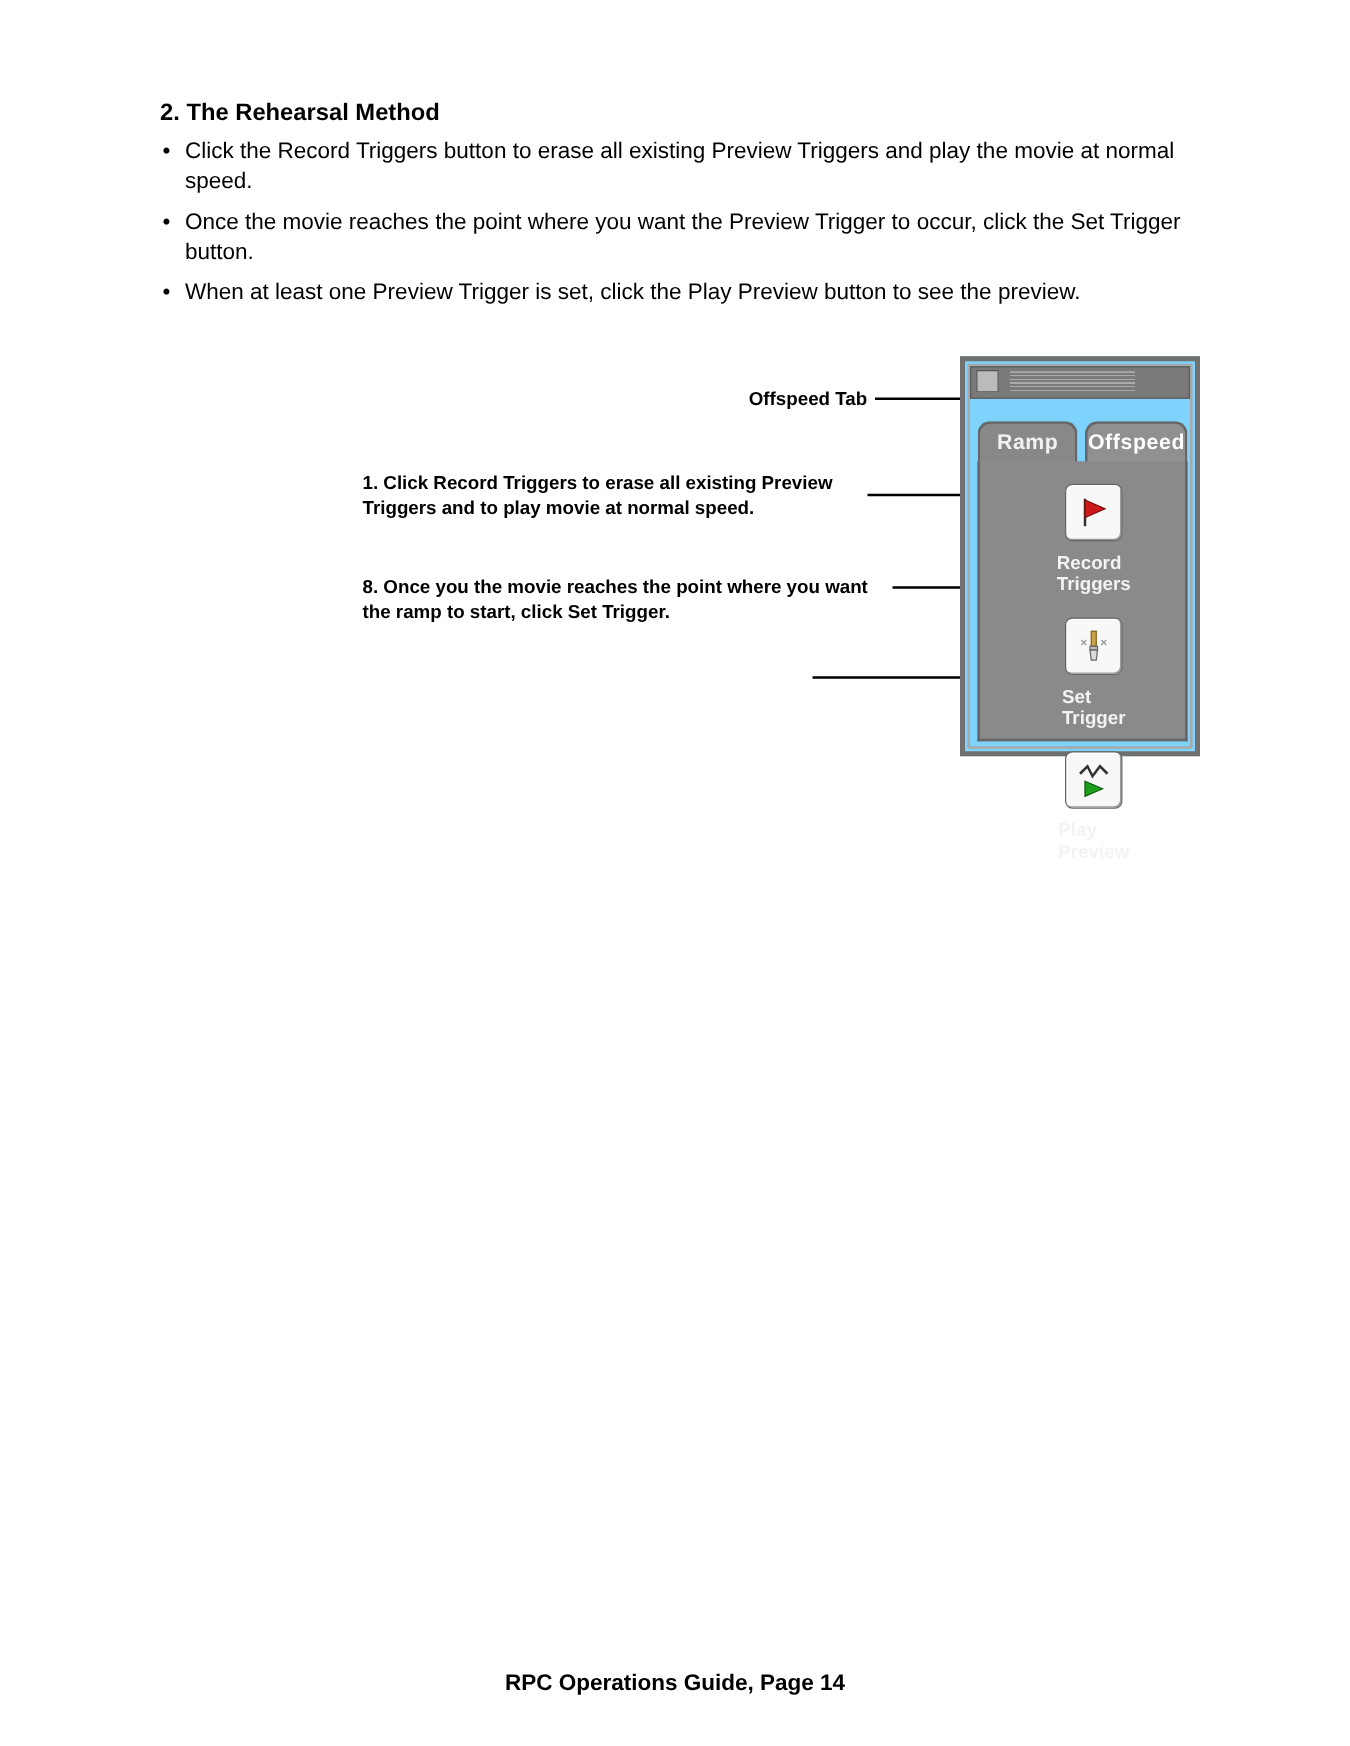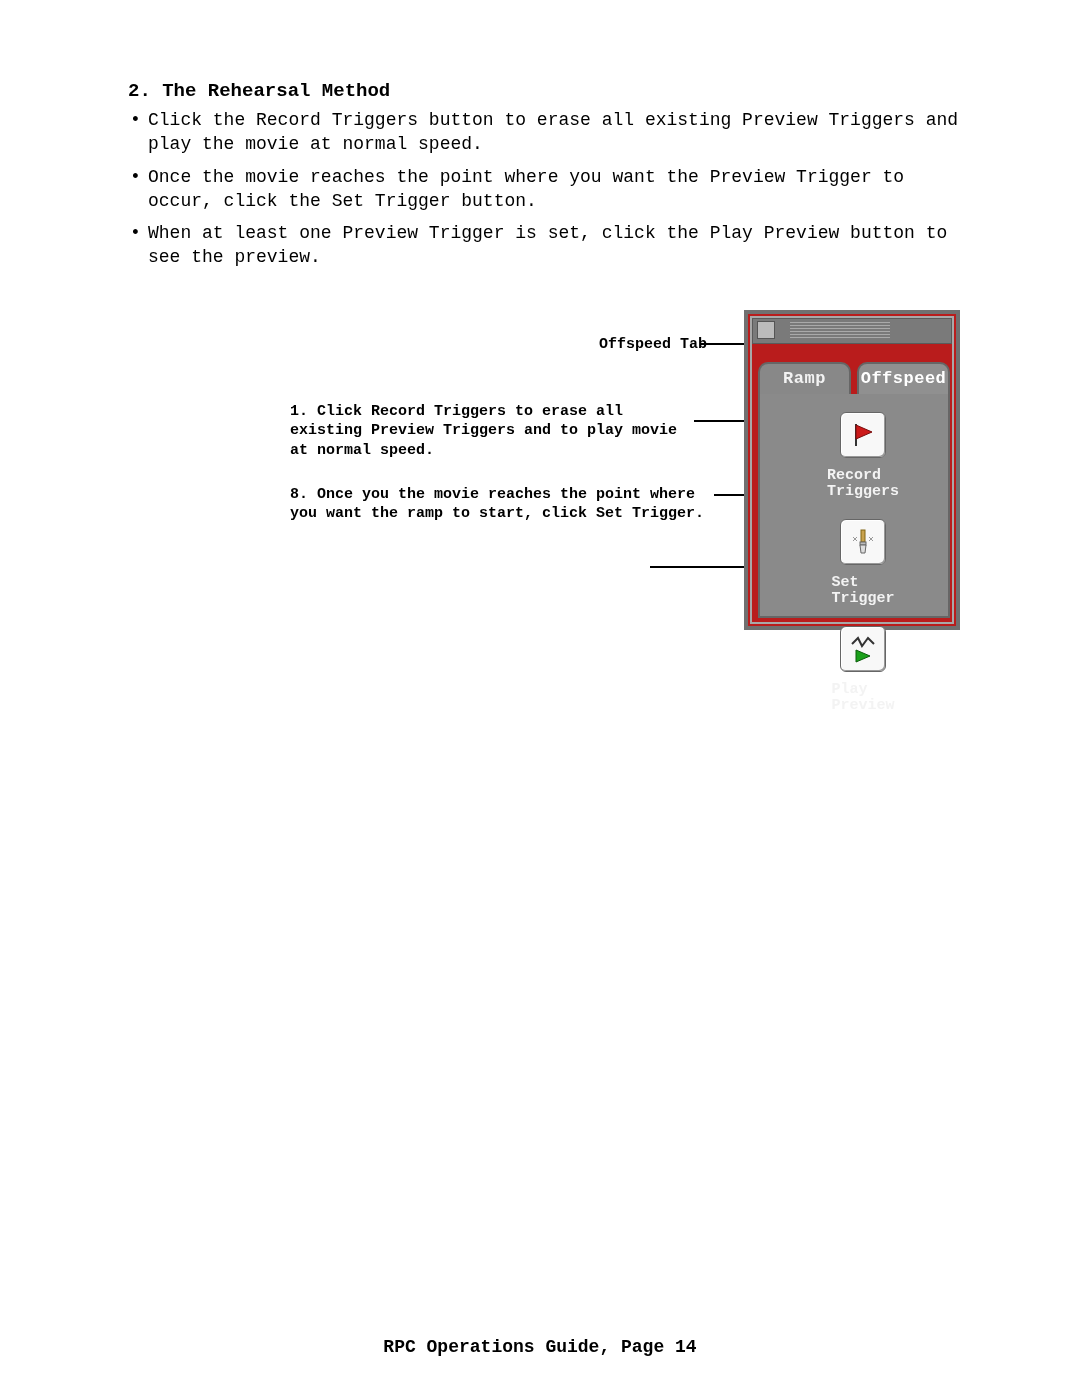--- a/index.html
+++ b/index.html
@@ -12,21 +12,20 @@
   font-size: 18px;
   color: #000;
   position: relative;
 }
 .page {
   position: relative;
   width: 1080px;
   height: 1397px;
   box-sizing: border-box;
   padding: 80px 110px 60px 130px;
-  font-family: Liberation Mono, monospace;
 }
 .section-title {
   font-weight: bold;
   font-size: 19px;
   margin-bottom: 6px;
   margin-left: -2px;
 }
 .bullets {
   margin: 0 0 40px 0;
   padding: 0;
@@ -70,23 +69,23 @@
   top: -4px;
   border-left: 10px solid #000;
   border-top: 5px solid transparent;
   border-bottom: 5px solid transparent;
 }
 
 .panel-outer {
   position: absolute;
   right: 0;
   top: 0;
-  width: 216px;
+  width: 192px;
   height: 320px;
-  background: #b91c1c;
+  background: #7dd3fc;
   border: 4px solid #707070;
   box-sizing: border-box;
 }
 .panel-border-highlight {
   position: absolute;
   left: 2px; top: 2px; right: 2px; bottom: 2px;
   border: 2px solid #a8a8a8;
 }
 .titlebar {
   position: absolute;

